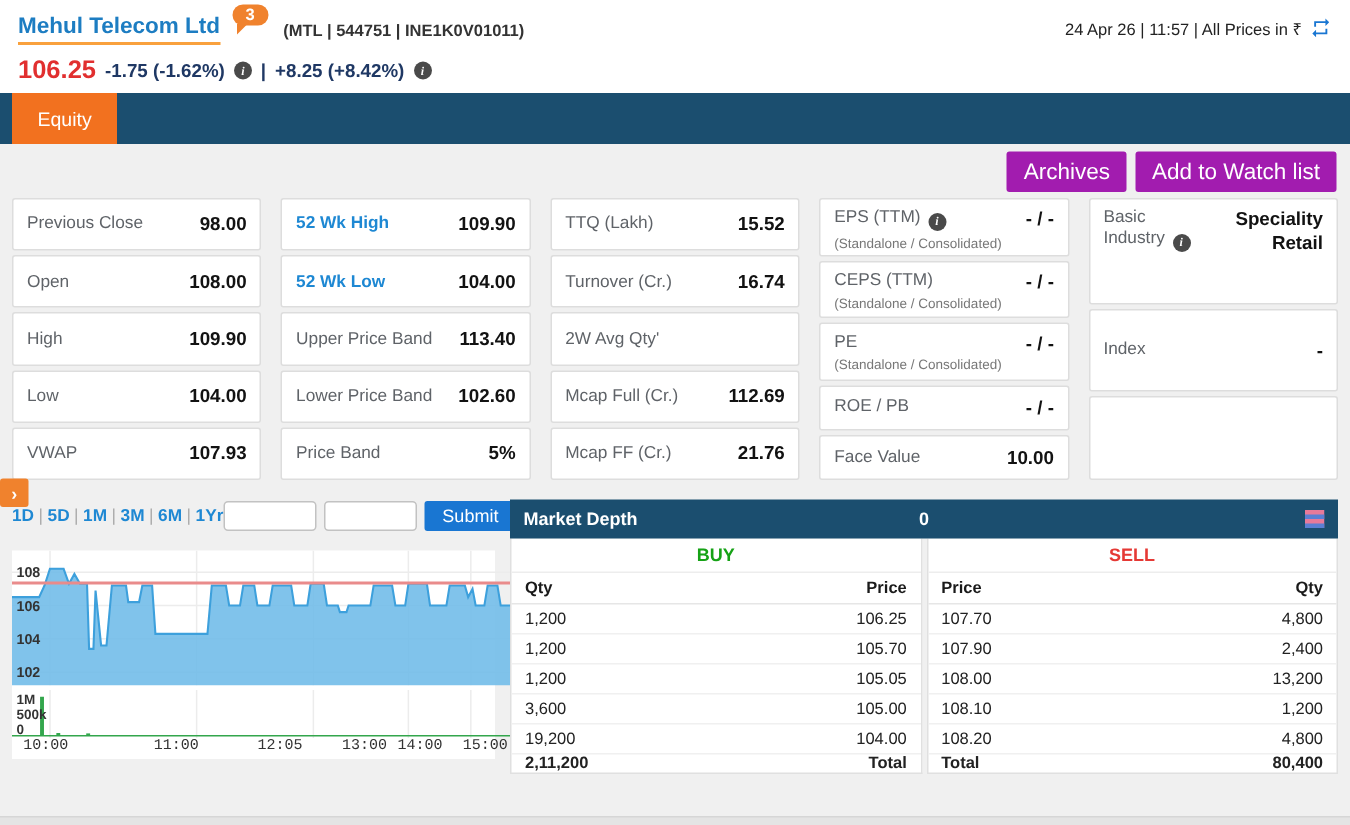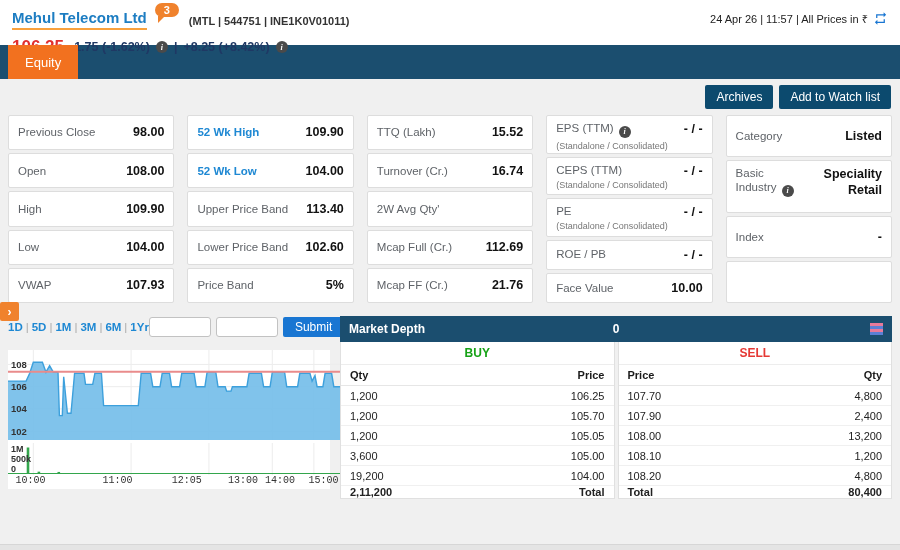--- a/index.html
+++ b/index.html
@@ -1,20 +1,20 @@
 <!DOCTYPE html>
 <html><head>
 <meta charset="utf-8">
 <style>
   * { margin:0; padding:0; box-sizing:border-box; }
   body { font-family:"Liberation Sans", sans-serif; background:#d8d8d8; }
   .page { width:900px; height:550px; background:#f0f0f0; position:relative; overflow:hidden; }
 
   
-  .hdr { background:#fff; height:45px; padding:9px 12px 0; display:flex; justify-content:space-between; }
+  .hdr { background:#fff; height:62px; padding:9px 12px 0; display:flex; justify-content:space-between; }
   .hdr-left {}
   .title-row { display:flex; align-items:flex-start; }
   .company { color:#1d7dc2; font-size:15px; font-weight:700; border-bottom:2px solid #f9a13d; padding-bottom:2px; }
   .bubble { position:relative; background:#f0822d; color:#fff; font-size:11px; font-weight:700;
             border-radius:9px; padding:1px 9px; margin:-6px 10px 0 8px; }
   .bubble:after { content:''; position:absolute; left:3px; bottom:-6px; width:0; height:0;
             border-top:7px solid #f0822d; border-right:7px solid transparent; }
   .ticker { font-size:11px; font-weight:700; color:#333; margin-top:6px; }
   .price-row { display:flex; align-items:center; gap:6px; margin-top:7px; }
   .last-price { color:#e12f2f; font-size:17px; font-weight:700; }
@@ -24,21 +24,21 @@
             font-weight:700; font-family:"Liberation Serif", serif; flex:0 0 auto; }
   .hdr-right { font-size:11px; color:#222; display:flex; align-items:flex-start; gap:5px; padding-top:2px; }
   .refresh-ico svg { display:block; }
 
   
   .navbar { background:#1b4e6f; height:34px; padding-left:8px; display:flex; align-items:stretch; }
   .tab-equity { background:#f2711f; color:#fff; font-size:13px; padding:0 17px; display:flex; align-items:center; cursor:pointer; }
 
   
   .actions-row { height:36px; display:flex; justify-content:flex-end; align-items:center; gap:6px; padding:0 9px; }
-  .btn-blue { background:#0c4a6e; color:#fff; border:none; border-radius:2px; font-size:12px;
+  .btn-blue { background:#a21caf; color:#fff; border:none; border-radius:2px; font-size:15px;
             font-family:"Liberation Sans", sans-serif; padding:5px 11px; cursor:pointer; }
 
   
   .stats-grid { display:grid; grid-template-columns:repeat(5,1fr); gap:13px; margin:0 8px; height:188px; }
   .stat-col { display:flex; flex-direction:column; gap:3px; }
   .stat-card { background:#fff; border:1px solid #ddd; border-radius:2px; padding:3px 9px;
             display:flex; justify-content:space-between; align-items:center; flex:1; min-height:0; overflow:hidden; }
   .stat-card.tall { flex:1.28; align-items:flex-start; padding-top:5px; }
   .stat-label { font-size:11.5px; color:#5f6368; line-height:1.25; }
   .stat-label.link { color:#1e88d3; font-weight:700; cursor:pointer; }
@@ -210,24 +210,20 @@
         <div class="stat-card">
           <div class="stat-label"><span>ROE / PB</span></div>
           <div class="stat-value">- / -</div>
         </div>
         <div class="stat-card">
           <div class="stat-label"><span>Face Value</span></div>
           <div class="stat-value">10.00</div>
         </div>
       </div>
       <div class="stat-col">
-        <div class="stat-card">
-          <div class="stat-label"><span>Category</span></div>
-          <div class="stat-value">Listed</div>
-        </div>
         <div class="stat-card tall">
           <div class="stat-label"><span>Basic Industry</span><span class="info-dot">i</span></div>
           <div class="stat-value">Speciality Retail</div>
         </div>
         <div class="stat-card">
           <div class="stat-label"><span>Index</span></div>
           <div class="stat-value">-</div>
         </div>
         <div class="stat-card"></div>
       </div>

